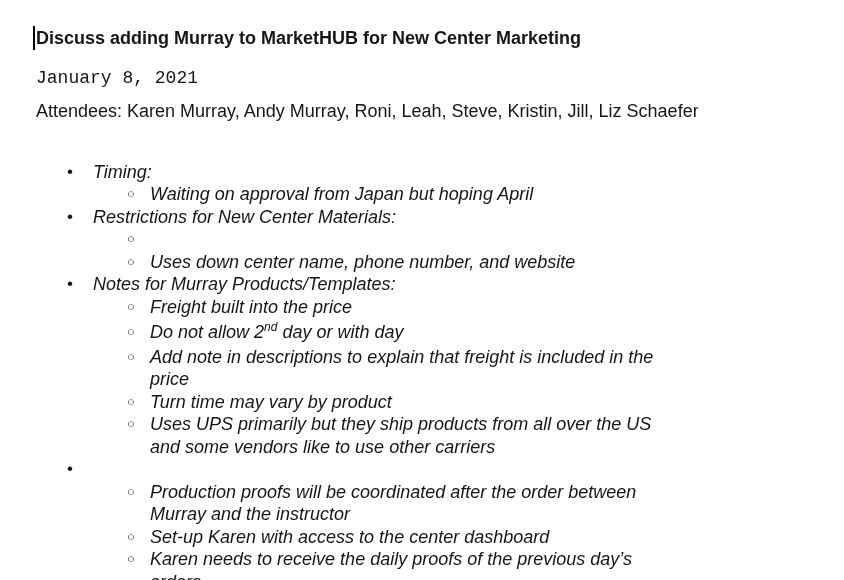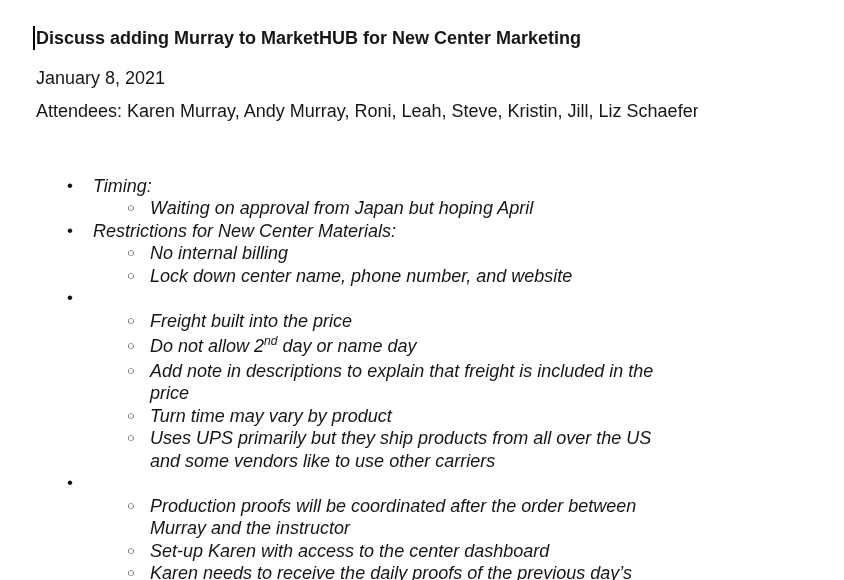--- a/index.html
+++ b/index.html
@@ -28,22 +28,22 @@
     white-space: nowrap;
   }
   .caret {
     position: absolute;
     left: -3px;
     top: -1px;
     width: 2px;
     height: 24px;
     background: #000000;
   }
-  .p-date { margin-bottom: 11px; }
-  .p-attendees { margin-bottom: 52px; white-space: nowrap; }
+  .p-date { margin-bottom: 11px; font-family: Liberation Mono, monospace; }
+  .p-attendees { margin-bottom: 38px; white-space: nowrap; }
 
   .list { margin: 0; }
   .li {
     display: flex;
     align-items: flex-start;
   }
   .marker {
     flex: 0 0 auto;
     display: block;
   }
@@ -93,37 +93,37 @@
       <span class="marker">○</span>
       <span class="text">Waiting on approval from Japan but hoping April</span>
     </div>
 
     <div class="li l1">
       <span class="marker">•</span>
       <span class="text">Restrictions for New Center Materials:</span>
     </div>
     <div class="li l2">
       <span class="marker">○</span>
-      <span class="text">No internal billing</span>
     </div>
     <div class="li l2">
       <span class="marker">○</span>
-      <span class="text">Lock down center name, phone number, and website</span>
+      <span class="text">Uses down center name, phone number, and website</span>
     </div>
 
     <div class="li l1">
       <span class="marker">•</span>
+      <span class="text">Notes for Murray Products/Templates:</span>
     </div>
     <div class="li l2">
       <span class="marker">○</span>
       <span class="text">Freight built into the price</span>
     </div>
     <div class="li l2 sup-row">
       <span class="marker">○</span>
-      <span class="text"><span>Do not allow 2</span><sup>nd</sup><span> day or name day</span></span>
+      <span class="text"><span>Do not allow 2</span><sup>nd</sup><span> day or with day</span></span>
     </div>
     <div class="li l2">
       <span class="marker">○</span>
       <span class="text">Add note in descriptions to explain that freight is included in the price</span>
     </div>
     <div class="li l2">
       <span class="marker">○</span>
       <span class="text">Turn time may vary by product</span>
     </div>
     <div class="li l2">

